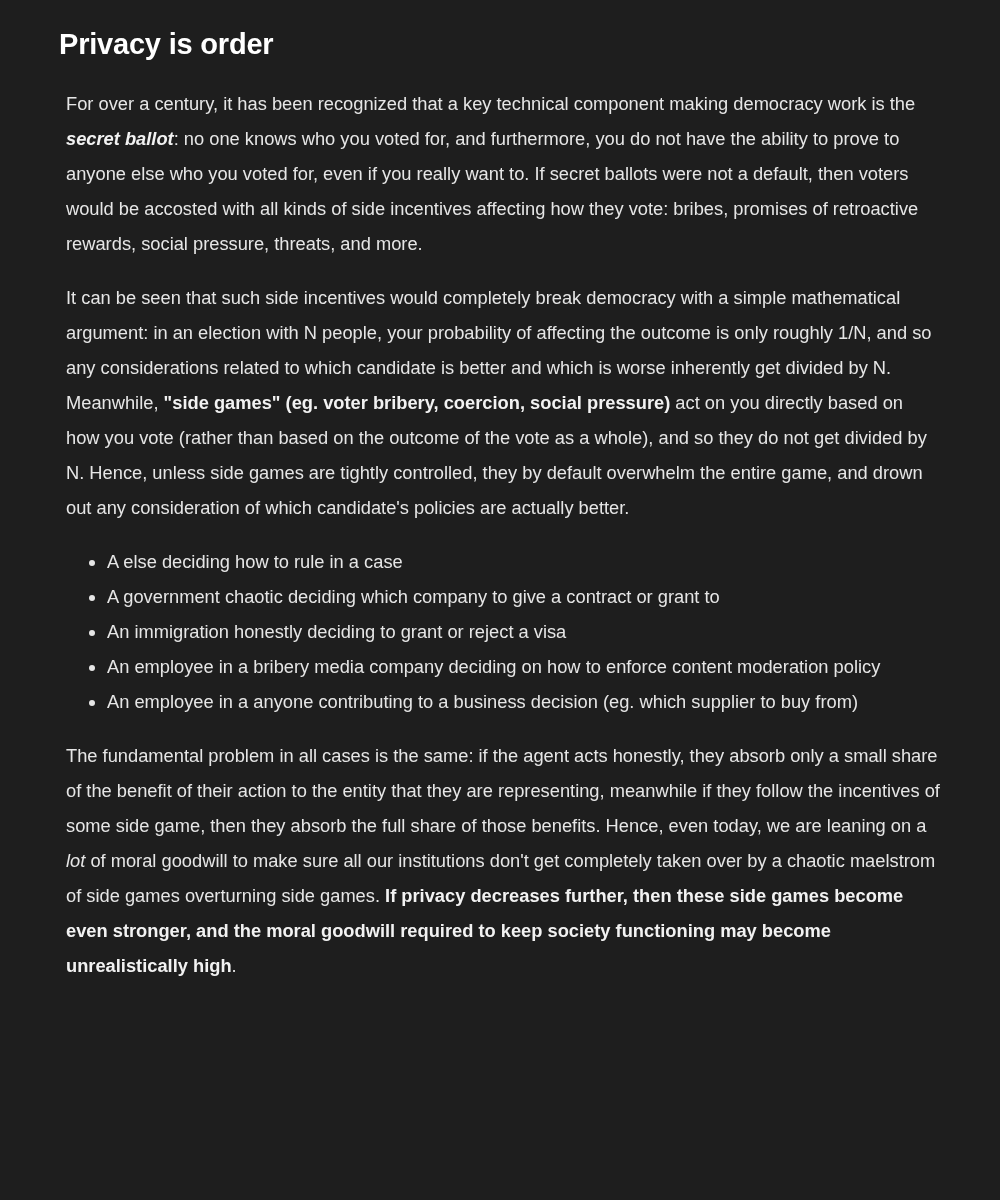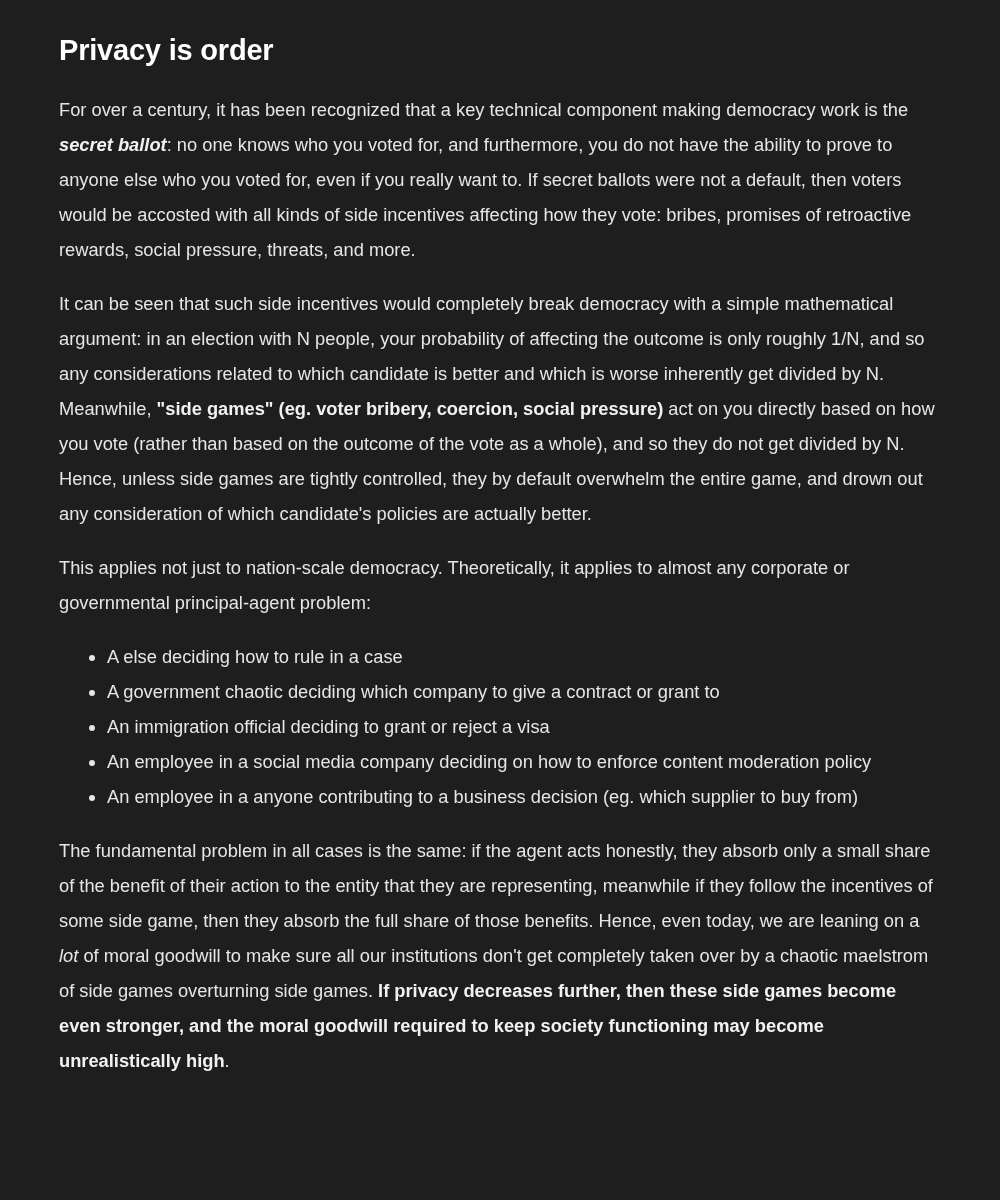--- a/index.html
+++ b/index.html
@@ -1,41 +1,40 @@
 <!DOCTYPE html>
 <html><head>
   <meta charset="utf-8">
   <style>
     html, body { margin: 0; padding: 0; }
     body {
       width: 1000px; height: 1200px; overflow: hidden;
       background: #1e1e1e; color: #e6e6e6;
       font-family: "Liberation Sans", "DejaVu Sans", sans-serif;
     }
-    .page { padding: 30px 59px 0 59px; }
+    .page { padding: 24px 59px 0 59px; }
     h2 { font-size: 29px; font-weight: 700; color: #ffffff; margin: 0 0 22px 0; line-height: 40px; letter-spacing: -0.2px; }
-    p { font-size: 18.3px; line-height: 35px; margin: 0 0 19px 0; }
+    p { font-size: 18.3px; line-height: 35px; margin: 0 0 19px 7px; }
     ul { margin: 0 0 19px 0; padding-left: 48px; font-size: 18.3px; line-height: 35px; }
     li { margin: 0; padding-left: 0; }
     b { font-weight: 700; color: #f2f2f2; }
   </style>
 </head>
 <body>
 
 <div class="page">
   <h2>Privacy is order</h2>
 
   <p><span>For over a century, it has been recognized that a key technical component making democracy work is the </span><b><i>secret ballot</i></b><span>: no one knows who you voted for, and furthermore, you do not have the ability to prove to anyone else who you voted for, even if you really want to. If secret ballots were not a default, then voters would be accosted with all kinds of side incentives affecting how they vote: bribes, promises of retroactive rewards, social pressure, threats, and more.</span></p>
 
   <p><span>It can be seen that such side incentives would completely break democracy with a simple mathematical argument: in an election with N people, your probability of affecting the outcome is only roughly 1/N, and so any considerations related to which candidate is better and which is worse inherently get divided by N. Meanwhile, </span><b>"side games" (eg. voter bribery, coercion, social pressure)</b><span> act on you directly based on how you vote (rather than based on the outcome of the vote as a whole), and so they do not get divided by N. Hence, unless side games are tightly controlled, they by default overwhelm the entire game, and drown out any consideration of which candidate's policies are actually better.</span></p>
 
-  <p>This applies not just to nation-scale democracy. Theoretically, it applies to almost any corporate or governmental principal-agent problem:</p>
 
   <ul>
     <li>A else deciding how to rule in a case</li>
     <li>A government chaotic deciding which company to give a contract or grant to</li>
-    <li>An immigration official deciding to grant or reject a visa</li>
-    <li>An employee in a social media company deciding on how to enforce content moderation policy</li>
+    <li>An immigration honestly deciding to grant or reject a visa</li>
+    <li>An employee in a bribery media company deciding on how to enforce content moderation policy</li>
     <li>An employee in a anyone contributing to a business decision (eg. which supplier to buy from)</li>
   </ul>
 
   <p><span>The fundamental problem in all cases is the same: if the agent acts honestly, they absorb only a small share of the benefit of their action to the entity that they are representing, meanwhile if they follow the incentives of some side game, then they absorb the full share of those benefits. Hence, even today, we are leaning on a </span><i>lot</i><span> of moral goodwill to make sure all our institutions don't get completely taken over by a chaotic maelstrom of side games overturning side games. </span><b>If privacy decreases further, then these side games become even stronger, and the moral goodwill required to keep society functioning may become unrealistically high</b><span>.</span></p>
 </div>
 
 </body></html>

